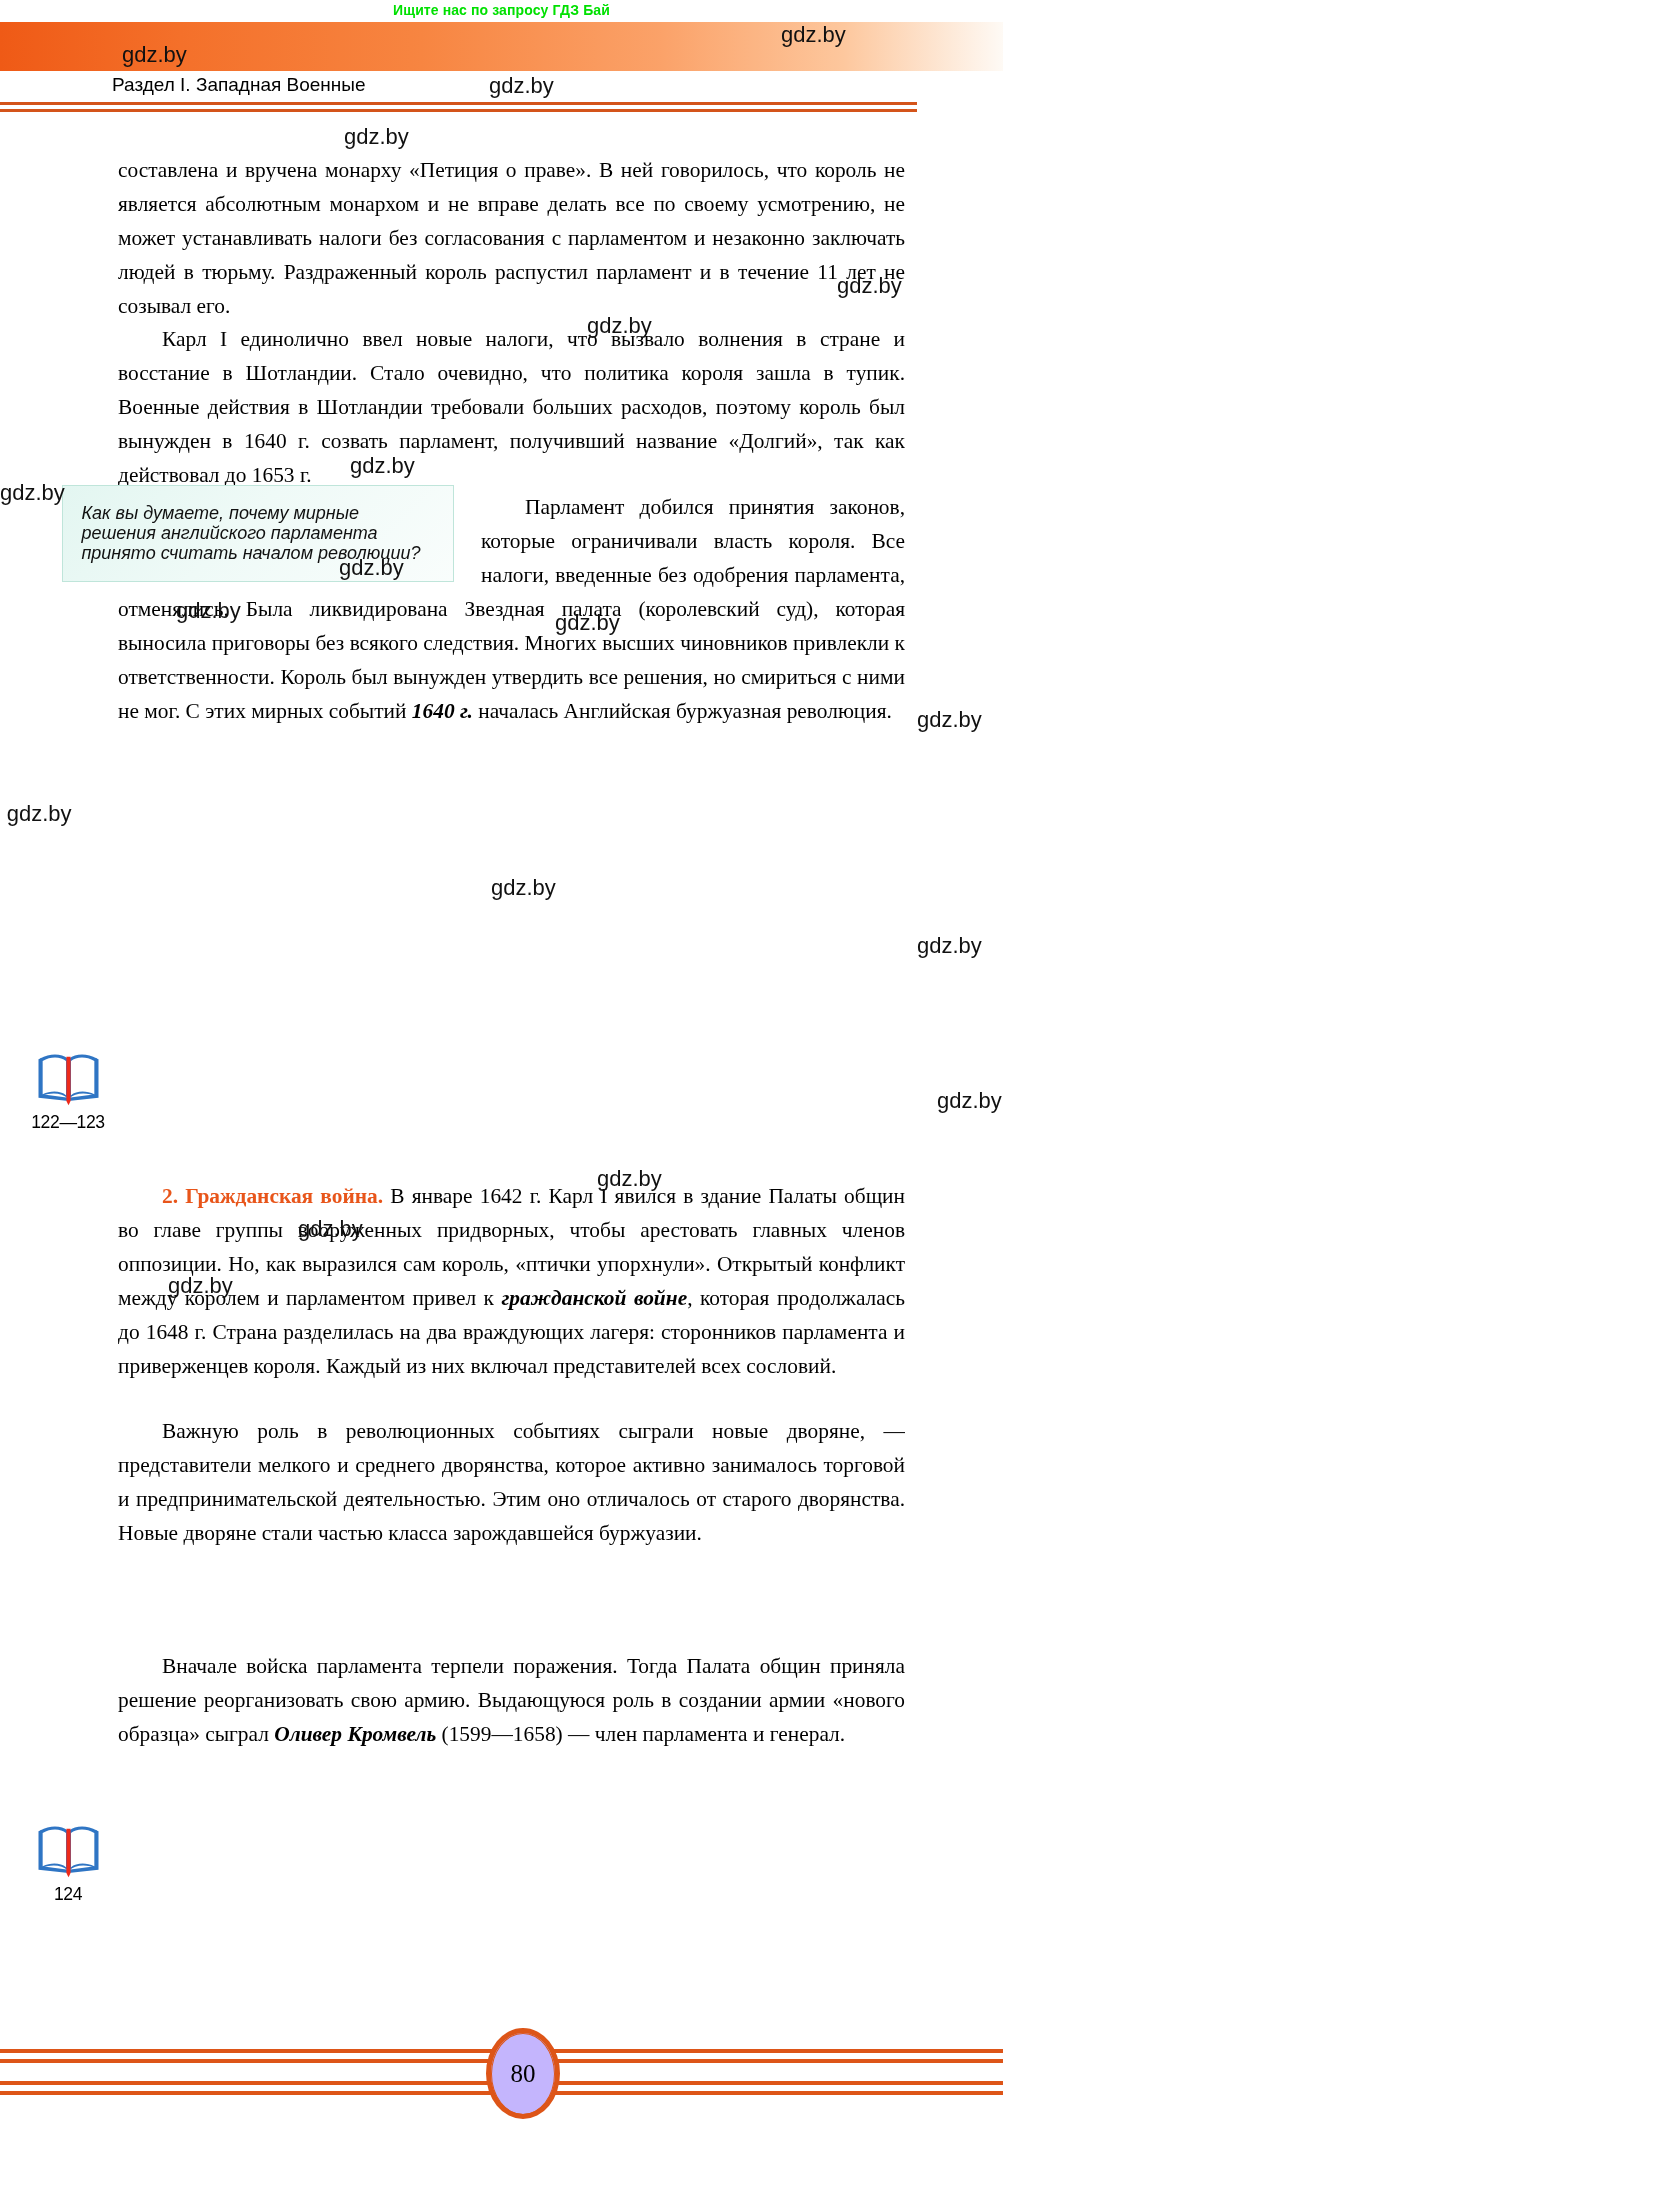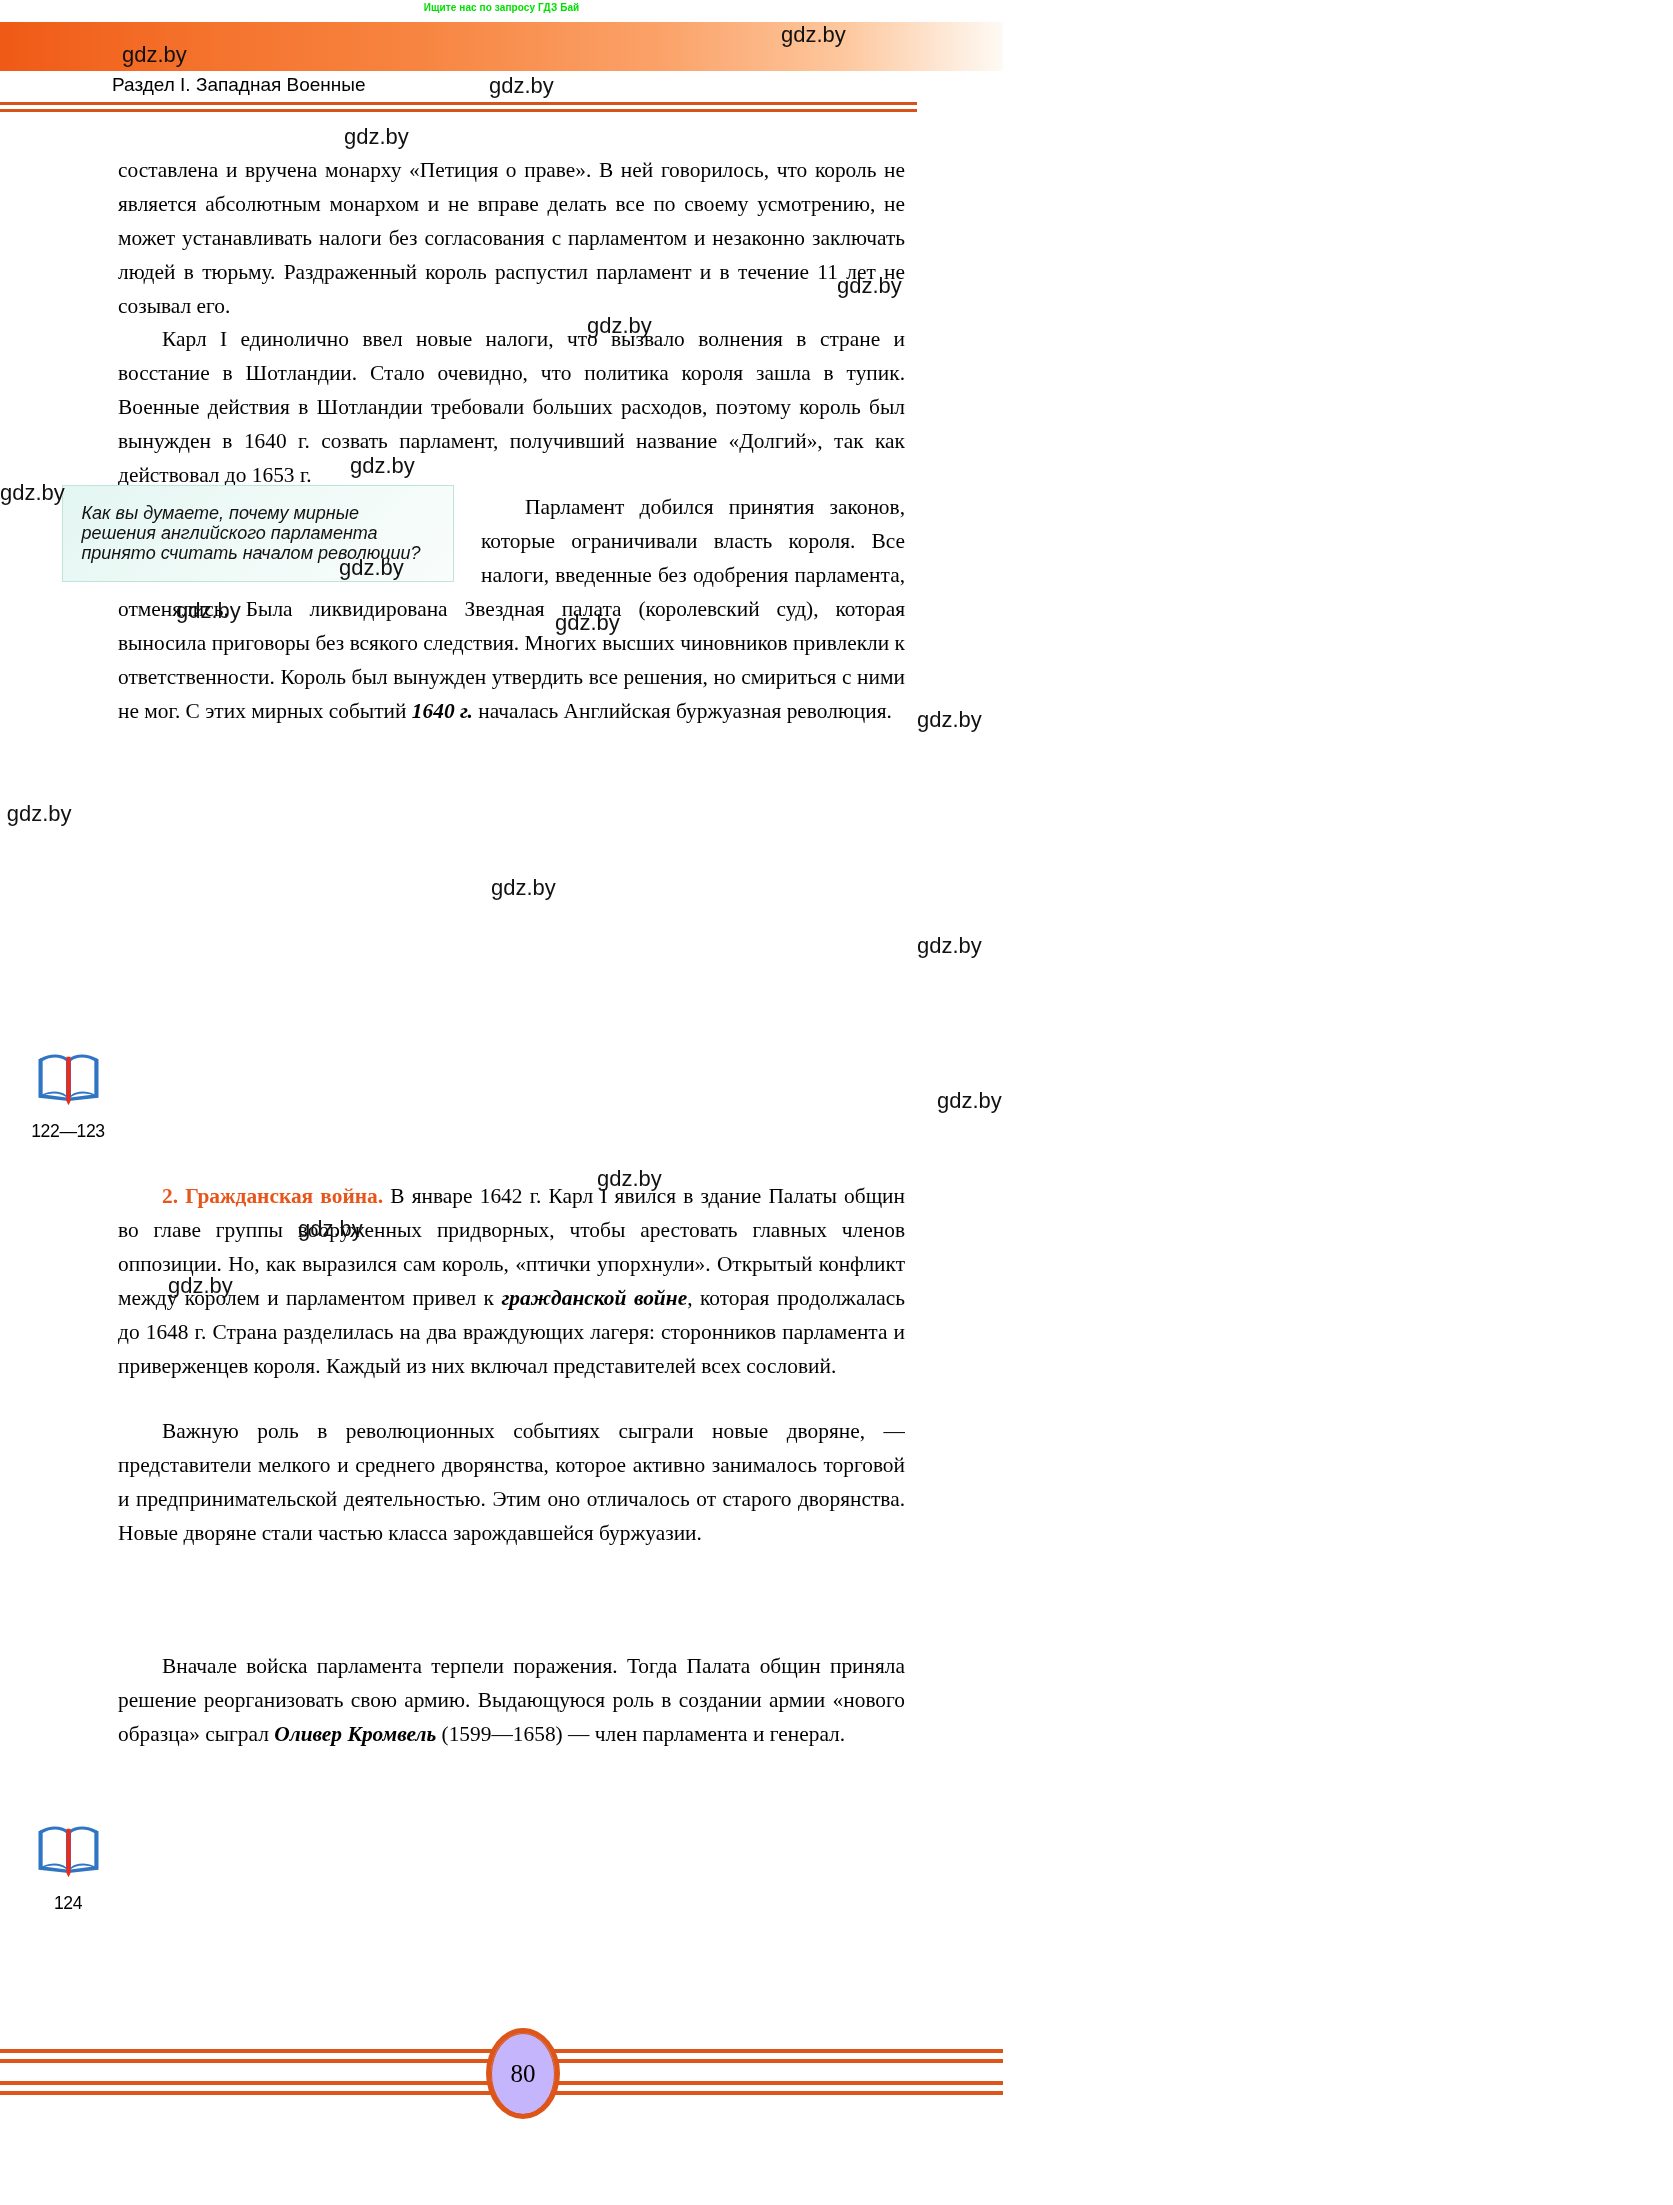--- a/index.html
+++ b/index.html
@@ -22,21 +22,21 @@
   }
 
   
   .promo {
     position: absolute;
     top: 1.7px;
     left: 0;
     width: 1003px;
     text-align: center;
     font-family: "Liberation Sans", sans-serif;
-    font-size: 10px;
+    font-size: 14px;
     font-weight: bold;
     color: #00e000;
     letter-spacing: 0.1px;
   }
 
   
   .header-band {
     position: absolute;
     top: 22px;
     left: 0;
@@ -115,21 +115,21 @@
     position: absolute;
     left: 22px;
     width: 92px;
     text-align: center;
   }
   .book-icon { display: block; margin: 0 auto; }
   .book-pages {
     font-family: "Liberation Sans", sans-serif;
     font-size: 17.6px;
     color: #000000;
-    margin-top: 15px;
+    margin-top: 6px;
     white-space: nowrap;
     letter-spacing: -0.4px;
   }
   #marginal-1 { top: 1051px; }
   #marginal-2 { top: 1823px; }
 
   
   .foot-rule {
     position: absolute;
     left: 0;

